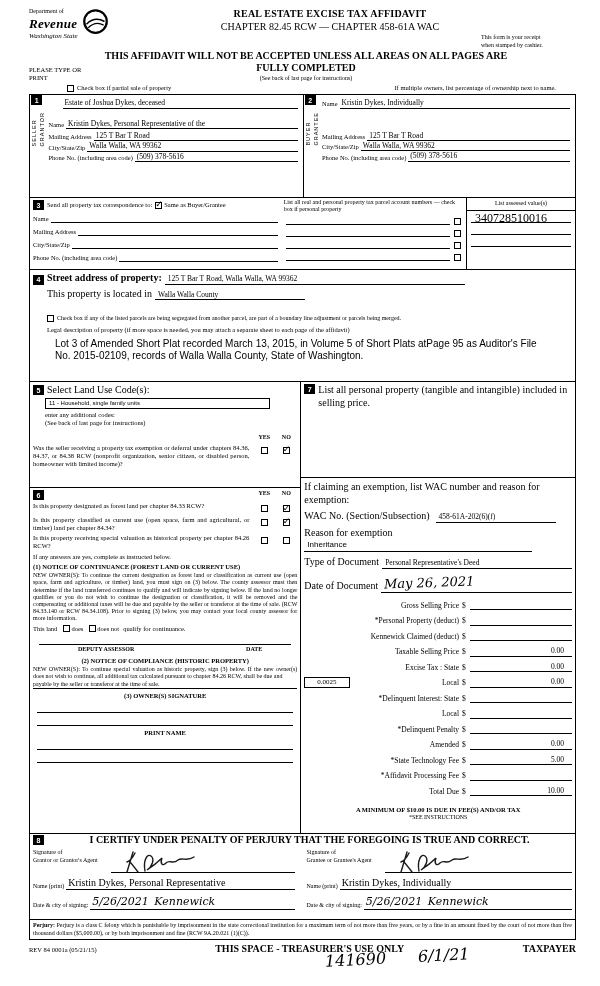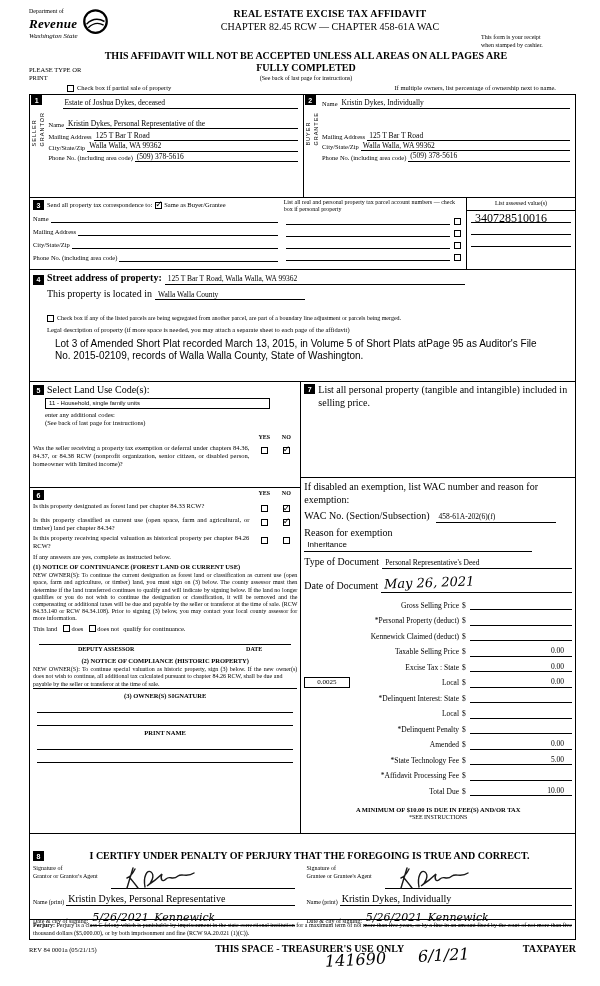--- a/index.html
+++ b/index.html
@@ -66,21 +66,21 @@
   .sec6{flex:1;padding:2px 3px;display:flex;flex-direction:column}
   .body6{font-size:6px;text-align:justify;line-height:1.18;margin-top:1px}
   .sigspace{border-bottom:1px solid #000;height:13px;margin:0 4px}
   .mrow{display:flex;align-items:flex-end;height:15.5px}
   .mlab{flex:1;text-align:right;padding-right:3px;white-space:nowrap}
   .mcur{flex:0 0 8px}
   .mval{flex:0 0 102px;border-bottom:1px solid #000;text-align:right;padding-right:8px;min-height:10px}
   .ratebox{flex:0 0 auto;border:1px solid #000;padding:0 12px;font-size:7px;align-self:flex-end;margin-bottom:0}
   .pp{padding:2px 3px;height:96px;border-bottom:1px solid #000}
   .ex{padding:3px 3px 0 3px}
-  .sec8{border-top:1px solid #000;height:86px;padding:16px 3px;display:flex;flex-direction:column}
+  .sec8{border-top:1px solid #000;height:86px;padding:0 3px;display:flex;flex-direction:column}
   .sigline{position:relative;border-bottom:1px solid #000;flex:1;height:24px}
   .sigsvg{position:absolute;left:10px;bottom:-2px}
   .perj{border-top:1px solid #000;padding:2px 3px;font-size:6px;text-align:justify}
   .foot{display:flex;align-items:baseline;margin-top:3px}
   .stamp{position:absolute;left:325px;top:948px;display:flex;gap:32px;font-size:16px;transform:rotate(-3deg)}
 </style>
 </head>
 <body>
 
 <div class="page">
@@ -347,21 +347,21 @@
         </div>
 
         <div class="colR">
           <div class="pp">
             <div class="row">
               <span class="badge">7</span>
               <span class="t7" style="flex:1">List all  personal property (tangible and intangible) included in selling price.</span>
             </div>
           </div>
           <div class="ex">
-            <div class="t7">If disabled an exemption, list WAC number and reason for exemption:</div>
+            <div class="t7">If claiming an exemption, list WAC number and reason for exemption:</div>
             <div class="row" style="align-items:flex-end;margin-top:4px">
               <span class="t7" style="margin-right:6px">WAC No. (Section/Subsection)</span>
               <span class="ul" style="flex:0 0 120px;padding:0 3px">458-61A-202(6)(f)</span>
               <span class="grow"></span>
             </div>
             <div class="t7" style="margin-top:4px">Reason for exemption</div>
             <div class="ul sans" style="width:85%;padding:1px 3px;font-size:8px">Inheritance</div>
           </div>
           <div style="padding:4px 3px 0 3px">
             <div class="row" style="align-items:flex-end">

